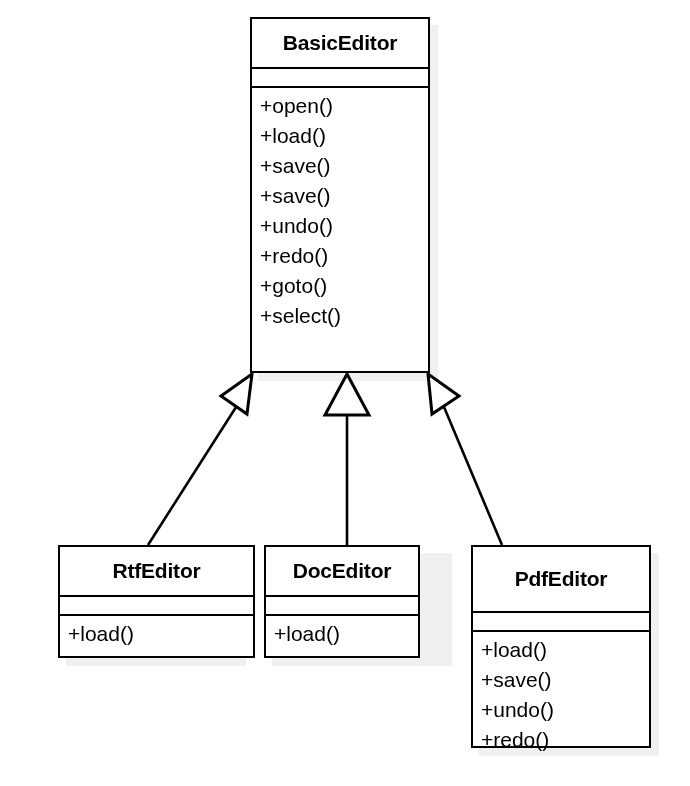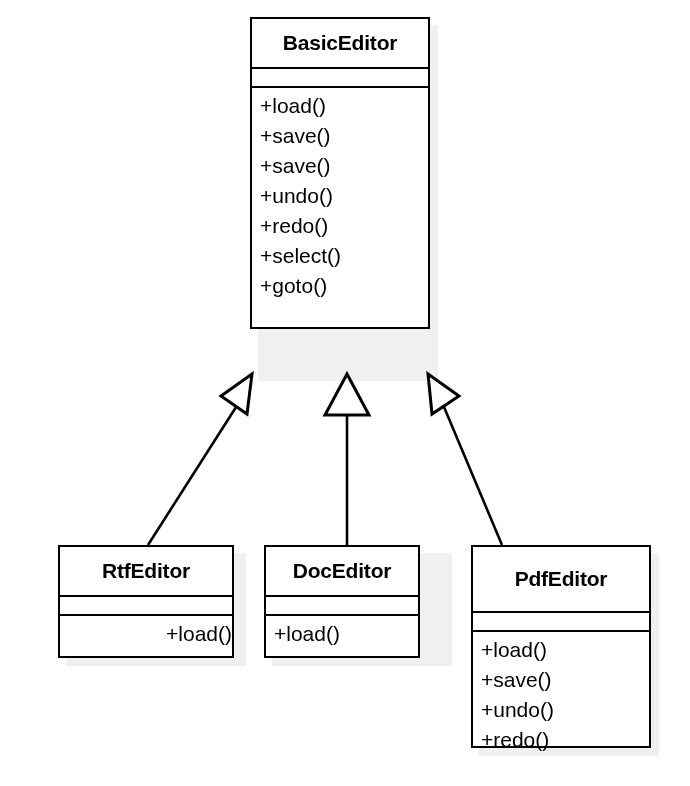--- a/index.html
+++ b/index.html
@@ -85,36 +85,37 @@
       <polygon points="347,374 325,415 369,415" fill="#ffffff" stroke="#000000" stroke-width="3" stroke-linejoin="miter"></polygon>
     </g>
 
     <g>
       <line x1="502" y1="545" x2="444" y2="407" stroke="#000000" stroke-width="2.6"></line>
       <polygon points="428,374 459,396 432,414" fill="#ffffff" stroke="#000000" stroke-width="3" stroke-linejoin="miter"></polygon>
     </g>
   </svg>
 
   <div class="class-shadow" style="left:258px; top:25px; width:180px; height:356px;"></div>
-  <div class="uml-class" id="box-basic-editor" style="left:250px; top:17px; width:180px; height:312px;">
+  <div class="uml-class" id="box-basic-editor" style="left:250px; top:17px; width:180px; height:356px;">
     <div class="compartment-name" style="height:48px;">BasicEditor</div>
     <div class="compartment-attrs" style="height:19px;"></div>
     <div class="compartment-ops" style="height:285px;">
+      <div class="op-line">+open()</div>
       <div class="op-line">+load()</div>
       <div class="op-line">+save()</div>
       <div class="op-line">+save()</div>
       <div class="op-line">+undo()</div>
       <div class="op-line">+redo()</div>
+      <div class="op-line">+goto()</div>
       <div class="op-line">+select()</div>
-      <div class="op-line">+goto()</div>
     </div>
   </div>
 
   <div class="class-shadow" style="left:66px; top:553px; width:180px; height:113px;"></div>
-  <div class="uml-class" id="box-rtf-editor" style="left:58px; top:545px; width:176px; height:113px;text-align:right;">
+  <div class="uml-class" id="box-rtf-editor" style="left:58px; top:545px; width:197px; height:113px;">
     <div class="compartment-name" style="height:48px;">RtfEditor</div>
     <div class="compartment-attrs" style="height:19px;"></div>
     <div class="compartment-ops" style="height:42px;">
       <div class="op-line">+load()</div>
     </div>
   </div>
 
   <div class="class-shadow" style="left:272px; top:553px; width:180px; height:113px;"></div>
   <div class="uml-class" id="box-doc-editor" style="left:264px; top:545px; width:156px; height:113px;">
     <div class="compartment-name" style="height:48px;">DocEditor</div>

